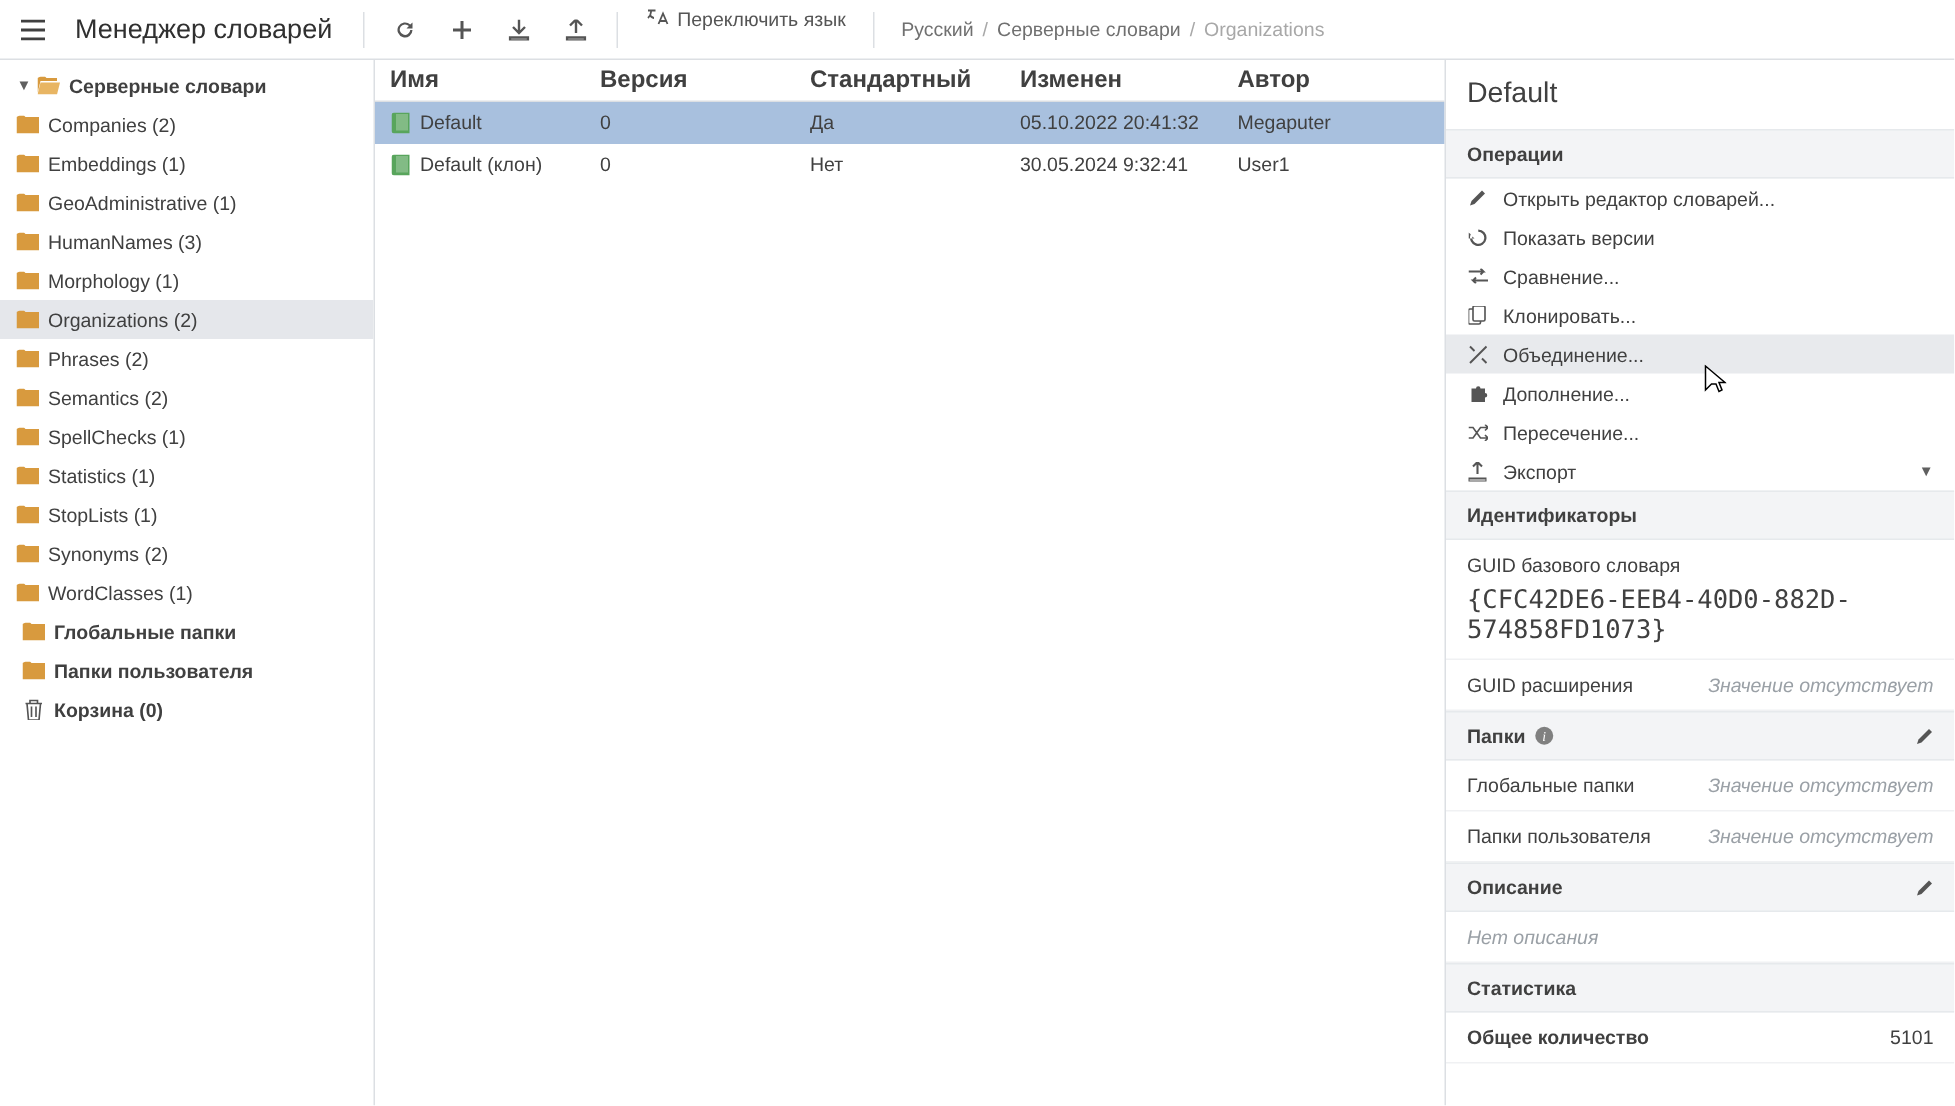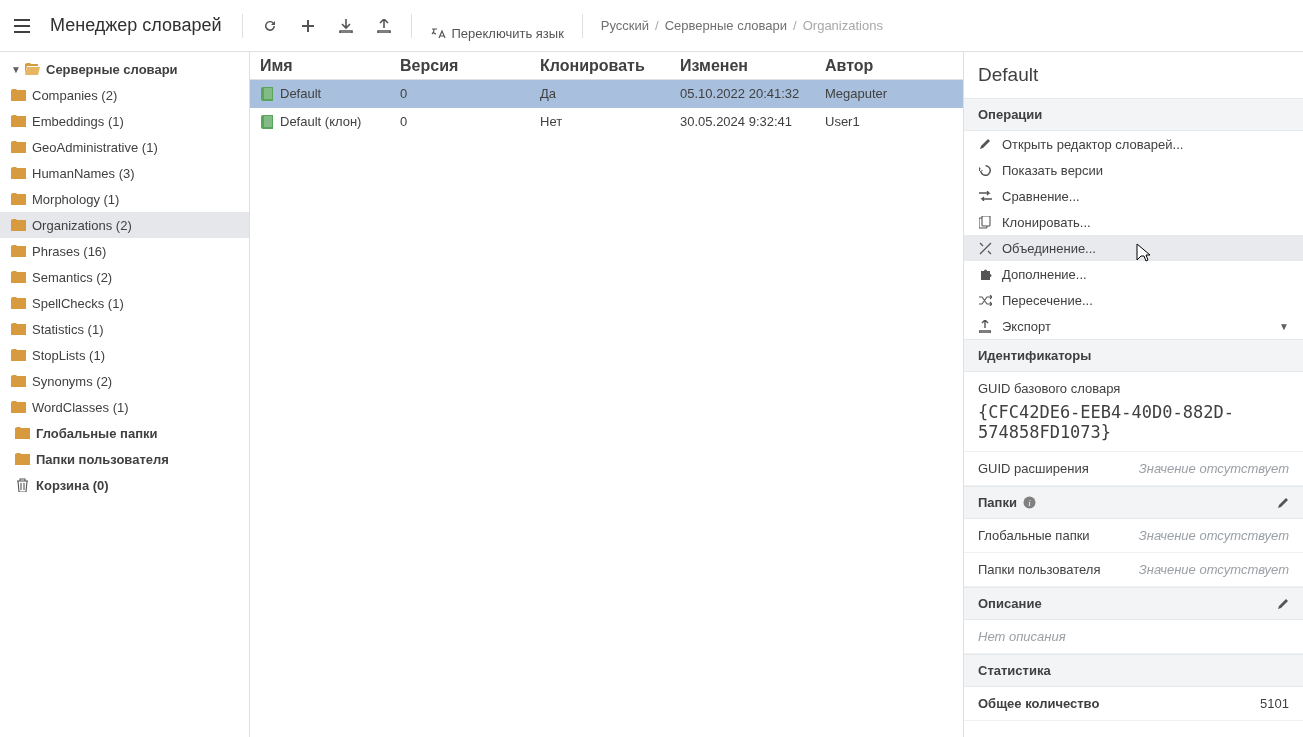--- a/index.html
+++ b/index.html
@@ -15,26 +15,26 @@
     --bg-selected-row:#a8c0de;
     --accent-folder:#d89a3e;
     --accent-folder-open:#d89a3e;
     --accent-dict:#58a55c;
   }
   *{box-sizing:border-box}
   html,body{margin:0;padding:0;height:100%;font-family:"Segoe UI",Arial,sans-serif;font-size:13px;color:var(--text);background:#fff}
   .app{display:flex;flex-direction:column;height:737px;width:1303px;overflow:hidden}
 
   
-  .topbar{display:flex;align-items:center;height:52px;border-bottom:1px solid var(--border);padding:16px 8px;gap:4px;flex-shrink:0}
+  .topbar{display:flex;align-items:center;height:40px;border-bottom:1px solid var(--border);padding:16px 8px;gap:4px;flex-shrink:0}
   .hamburger{width:28px;height:28px;display:flex;align-items:center;justify-content:center;cursor:pointer}
   .app-title{font-size:18px;font-weight:400;margin:0 10px;color:#303030}
   .vdiv{width:1px;height:24px;background:var(--border);margin:0 6px}
   .tbtn{width:34px;height:30px;display:flex;align-items:center;justify-content:center;cursor:pointer;color:#555}
-  .tlang{display:flex;align-items:flex-end;gap:6px;padding:0 8px;height:30px;cursor:pointer;color:#555}
+  .tlang{display:flex;align-items:flex-start;gap:6px;padding:0 8px;height:30px;cursor:pointer;color:#555}
   .breadcrumb{display:flex;align-items:flex-end;gap:6px;padding-left:8px;color:#707070}
   .breadcrumb .sep{color:#a8a8a8}
   .breadcrumb .cur{color:#a8a8a8}
   .breadcrumb .link{cursor:pointer}
 
   
   .body{display:flex;flex:1;min-height:0}
   .sidebar{width:250px;border-right:1px solid var(--border);overflow-y:auto;padding-top:4px;flex-shrink:0}
   .tree-row{display:flex;align-items:center;height:26px;padding:0 6px 0 10px;cursor:pointer;white-space:nowrap}
   .tree-row.selected{background:var(--bg-selected-tree)}
@@ -193,21 +193,21 @@
               </svg>
             </span>
             <span class="tlabel">Organizations (2)</span>
           </div>
           <div class="tree-row lvl1">
             <span class="ticon">
               <svg width="15" height="12" viewBox="0 0 15 12">
                 <path d="M0 1l2-1h3l1 1h9v11H0z" fill="#d89a3e"></path>
               </svg>
             </span>
-            <span class="tlabel">Phrases (16)</span>
+            <span class="tlabel">Phrases (2)</span>
           </div>
           <div class="tree-row lvl1">
             <span class="ticon">
               <svg width="15" height="12" viewBox="0 0 15 12">
                 <path d="M0 1l2-1h3l1 1h9v11H0z" fill="#d89a3e"></path>
               </svg>
             </span>
             <span class="tlabel">Semantics (2)</span>
           </div>
           <div class="tree-row lvl1">
@@ -275,21 +275,21 @@
           </span>
         <span class="tlabel">Корзина (0)</span>
       </div>
     </div>
 
     <div class="main">
       <div class="grid">
         <div class="grid-head">
           <div class="col-name">Имя</div>
           <div class="col-ver">Версия</div>
-          <div class="col-std">Клонировать</div>
+          <div class="col-std">Стандартный</div>
           <div class="col-mod">Изменен</div>
           <div class="col-auth">Автор</div>
         </div>
         <div id="grid-rows">
             <div class="grid-row selected">
               <div class="col-name">
                 <span class="dict-icon">
                   <svg width="13" height="14" viewBox="0 0 13 14">
                     <path d="M2 0h10v14H2a2 2 0 0 1-2-2V2a2 2 0 0 1 2-2z" fill="#58a55c"></path>
                     <rect x="3" y="1" width="8" height="11" fill="#fff" opacity="0.25"></rect>

